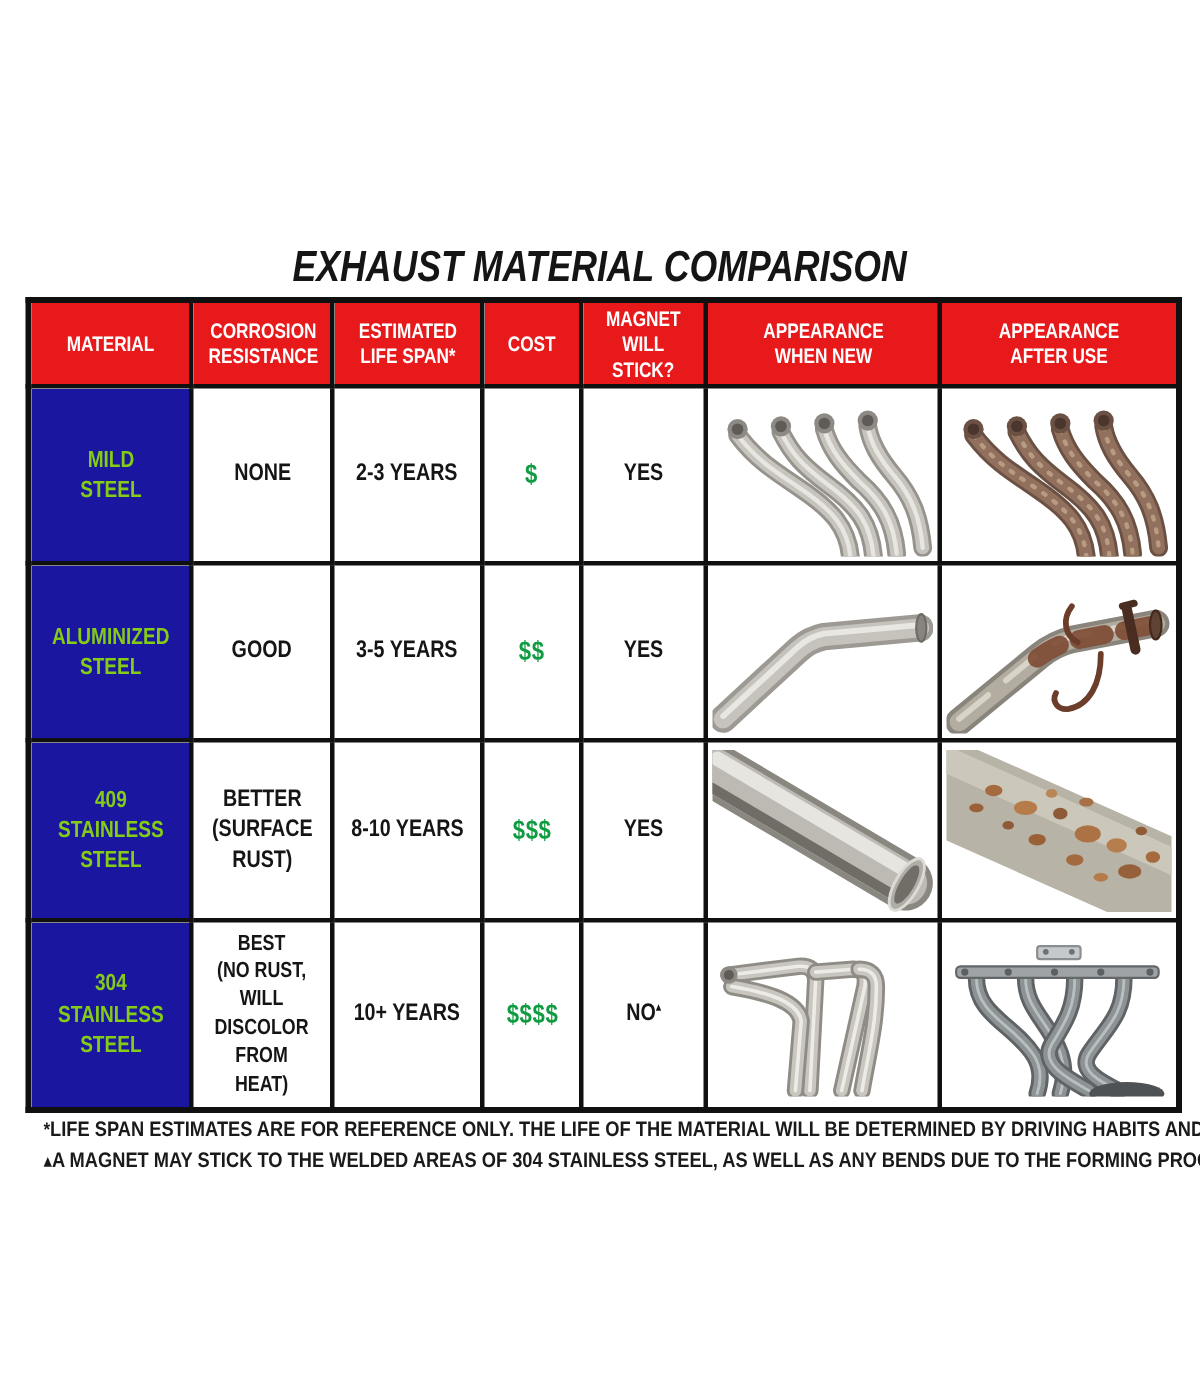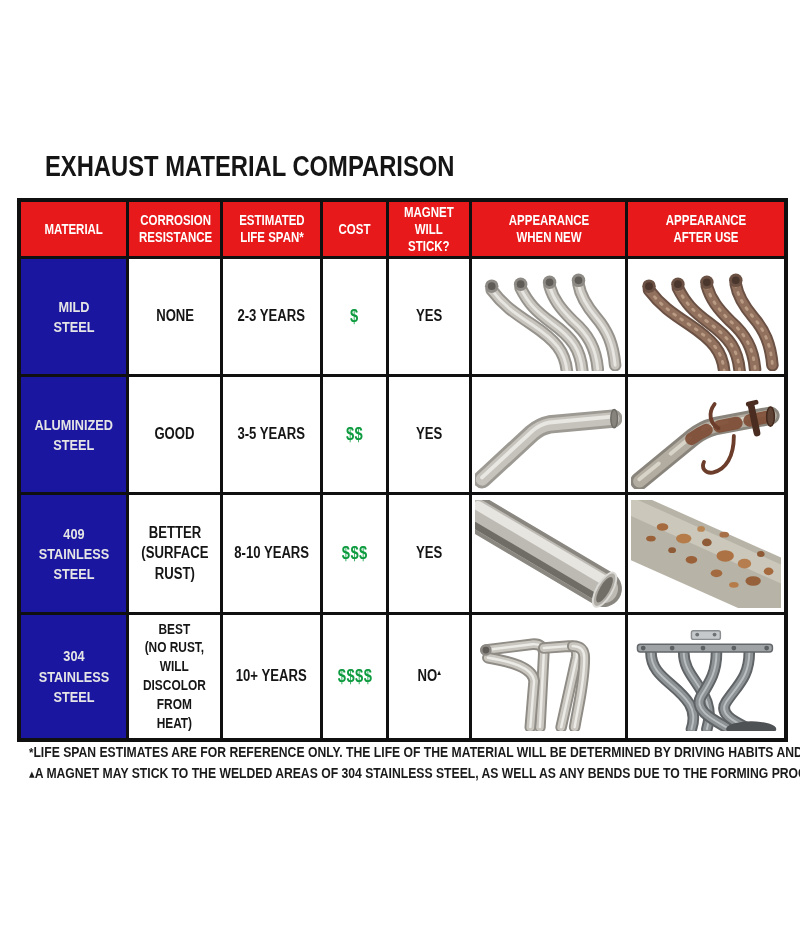--- a/index.html
+++ b/index.html
@@ -3,41 +3,41 @@
 <meta charset="utf-8">
 <style>
   * { margin:0; padding:0; box-sizing:border-box; }
   html,body { background:#ffffff; }
   body {
     width:800px; height:929px; position:relative; overflow:hidden;
     font-family:"Liberation Sans","DejaVu Sans",sans-serif;
     color:#151515;
   }
   .page-title {
-    position:absolute; top:150px; left:0; width:800px;
-    text-align:left; font-size:29px; font-weight:800;
-    letter-spacing:0px; color:#151515; white-space:nowrap;
+    position:absolute; top:162px; left:0; width:800px;
+    text-align:center; font-size:29px; font-weight:800;
+    letter-spacing:0px; color:#151515; white-space:nowrap;font-style:italic;
   }
   .cond { display:inline-block; transform:scaleX(0.82); transform-origin:center; white-space:pre-line; }
 
   table.cmp {
     position:absolute; left:17px; top:198px;
     border-collapse:collapse; table-layout:fixed; width:771px;
     border:4px solid #101010; background:#ffffff;
   }
   .cmp th, .cmp td {
     border:3px solid #101010; text-align:center; vertical-align:middle;
     overflow:hidden; padding:2px;
   }
   .cmp th {
     background:#e8191a; color:#ffffff; font-size:14px; font-weight:800;
     line-height:1.2; height:50px;
   }
   .cmp td { font-weight:800; font-size:16px; line-height:1.3; background:#ffffff; }
-  td.material { background:#1a16a0; color:#e5e5e5; font-size:15.5px; }
+  td.material { background:#1a16a0; color:#84cc16; font-size:15.5px; }
   td.cost { color:#0f9b40; font-size:18px; letter-spacing:0.5px; }
   td.magnet sup { font-size:9px; vertical-align:super; }
   td.photo { padding:3px; }
   .photo-box { width:100%; height:100%; display:flex; align-items:center; justify-content:center; }
   .photo-box svg { width:100%; height:108px; display:block; }
   tr.r1 td { height:118px; } tr.r2 td { height:118px; }
   tr.r3 td { height:120px;text-align:center; } tr.r4 td { height:126px; }
 
   .footnotes { position:absolute; left:29px; top:742px; width:760px; }
   .footnote {

